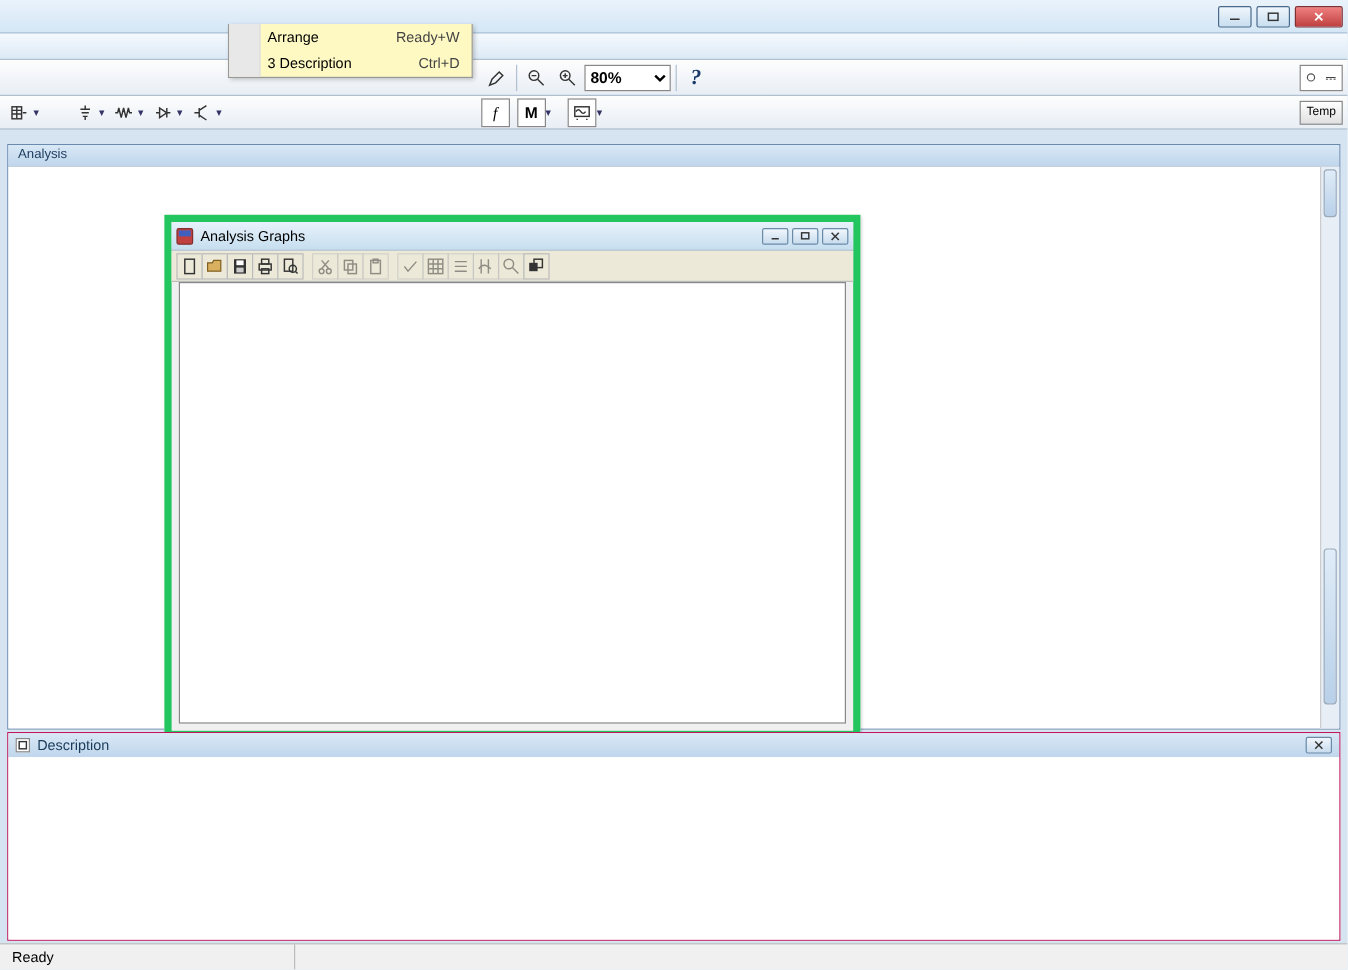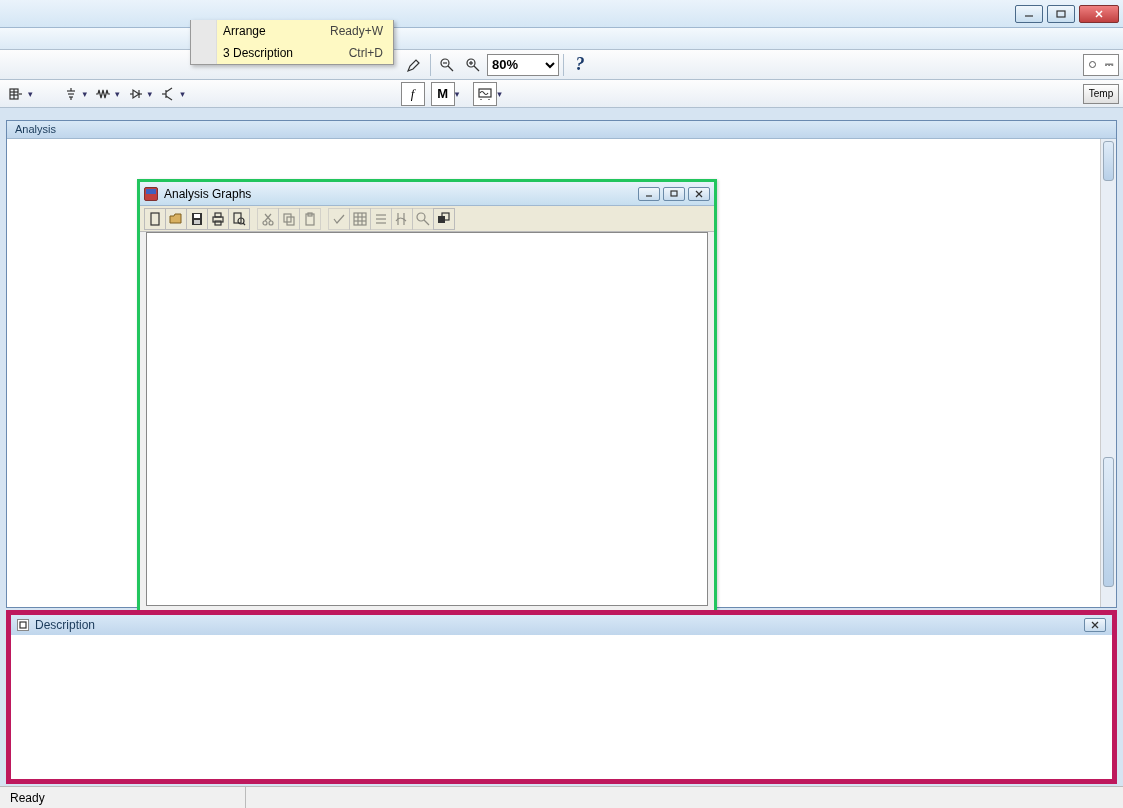--- a/index.html
+++ b/index.html
@@ -32,32 +32,32 @@
 
 
 .mdi { position: absolute; top: 120px; left: 6px; right: 6px; bottom: 200px; border: 1px solid #6a8ab0; background: #fff; }
 .mdi-title { height: 18px; background: linear-gradient(#d8e8f6,#c0d6ec); font-size: 11px; padding: 2px 8px; color: #1a3a5a; border-bottom: 1px solid #a0b8d0;}
 .mdi-content { position: absolute; top: 18px; left: 0; right: 0; bottom: 0; background: #fff; }
 .mdi-scroll { position:absolute; right:0; top:0; bottom:0; width:16px; background:#e8eef5; border-left:1px solid #ccc;}
 .mdi-scroll .thumb{ position:absolute; left:2px; right:2px; top:2px; height:40px; border-radius:3px; background:linear-gradient(#e0ecf8,#b8d0e8); border:1px solid #9ab;}
 .mdi-scroll .thumb2{ position:absolute; left:2px; right:2px; bottom:20px; top:318px; border-radius:3px; background:linear-gradient(#e0ecf8,#b8d0e8); border:1px solid #9ab;}
 
 
-.child-win { position: absolute; top: 40px; left: 130px; width: 580px; height: 436px; border: 3px solid #22c55e; background: #f0f0f0; box-shadow: 1px 1px 3px rgba(0,0,0,.2); }
+.child-win { position: absolute; top: 40px; left: 130px; width: 580px; height: 436px; border: 6px solid #22c55e; background: #f0f0f0; box-shadow: 1px 1px 3px rgba(0,0,0,.2); }
 .child-title { height: 24px; background: linear-gradient(#e8f2fb, #c6deef); display: flex; align-items: center; padding: 0 4px; gap: 6px; font-size: 12px; border-bottom: 1px solid #a0b8d0;}
 .child-title .app-icon { width: 14px; height: 14px; background: #c04040; border: 1px solid #803030; display:inline-block; border-radius: 2px; position:relative;}
 .child-title .app-icon::after{content:""; position:absolute; top:1px; left:1px; right:1px; height:5px; background:#4060c0;}
 .child-title .ctrls { margin-left: auto; display: flex; gap: 3px; }
 .child-title .cbtn { width: 22px; height: 14px; border: 1px solid #6a8aa8; border-radius: 2px; background: linear-gradient(#f0f6fc,#c8dcee); display:flex; align-items:center; justify-content:center; font-size:9px; cursor:pointer;}
 .child-toolbar { height: 26px; background: #ece9d8; border-bottom: 1px solid #bbb; display:flex; align-items:center; padding:0 4px; gap:0;}
 .child-toolbar .tb-btn{ width:22px; height:22px; border:1px solid #bbb; margin-right:-1px; background:#ece9d8;}
 .child-canvas { position: absolute; top: 50px; left: 6px; right: 6px; bottom: 6px; border: 1px solid #888; background: #fff; }
 
 
-.desc-panel { position: absolute; left: 6px; right: 6px; bottom: 24px; height: 174px; border: 5px solid #be185d; background: #fff; }
+.desc-panel { position: absolute; left: 6px; right: 6px; bottom: 24px; height: 174px; border: 1px solid #be185d; background: #fff; }
 .desc-title { height: 20px; background: linear-gradient(#d8e8f6,#c0d6ec); display: flex; align-items: center; padding: 0 6px; font-size: 12px; color: #1a3a5a; }
 .desc-title .icon { width: 12px; height: 12px; border: 1px solid #888; margin-right: 6px; background:#fff; display:inline-flex; align-items:center; justify-content:center;}
 .desc-title .close { margin-left: auto; width: 22px; height: 14px; border: 1px solid #6a8aa8; border-radius:2px; background: linear-gradient(#f0f6fc,#c8dcee); display:flex; align-items:center; justify-content:center; font-size:9px; cursor:pointer;}
 
 
 .statusbar { position: absolute; left: 0; right: 0; bottom: 0; height: 22px; background: #f0f0f0; border-top: 1px solid #bbb; display: flex; align-items: center; font-size: 12px; }
 .statusbar .cell { padding: 0 10px; border-right: 1px solid #bbb; height: 100%; display: flex; align-items: center; }
 .statusbar .cell.first { width: 246px; }
 .statusbar .cell.second { width: 250px; }
 

